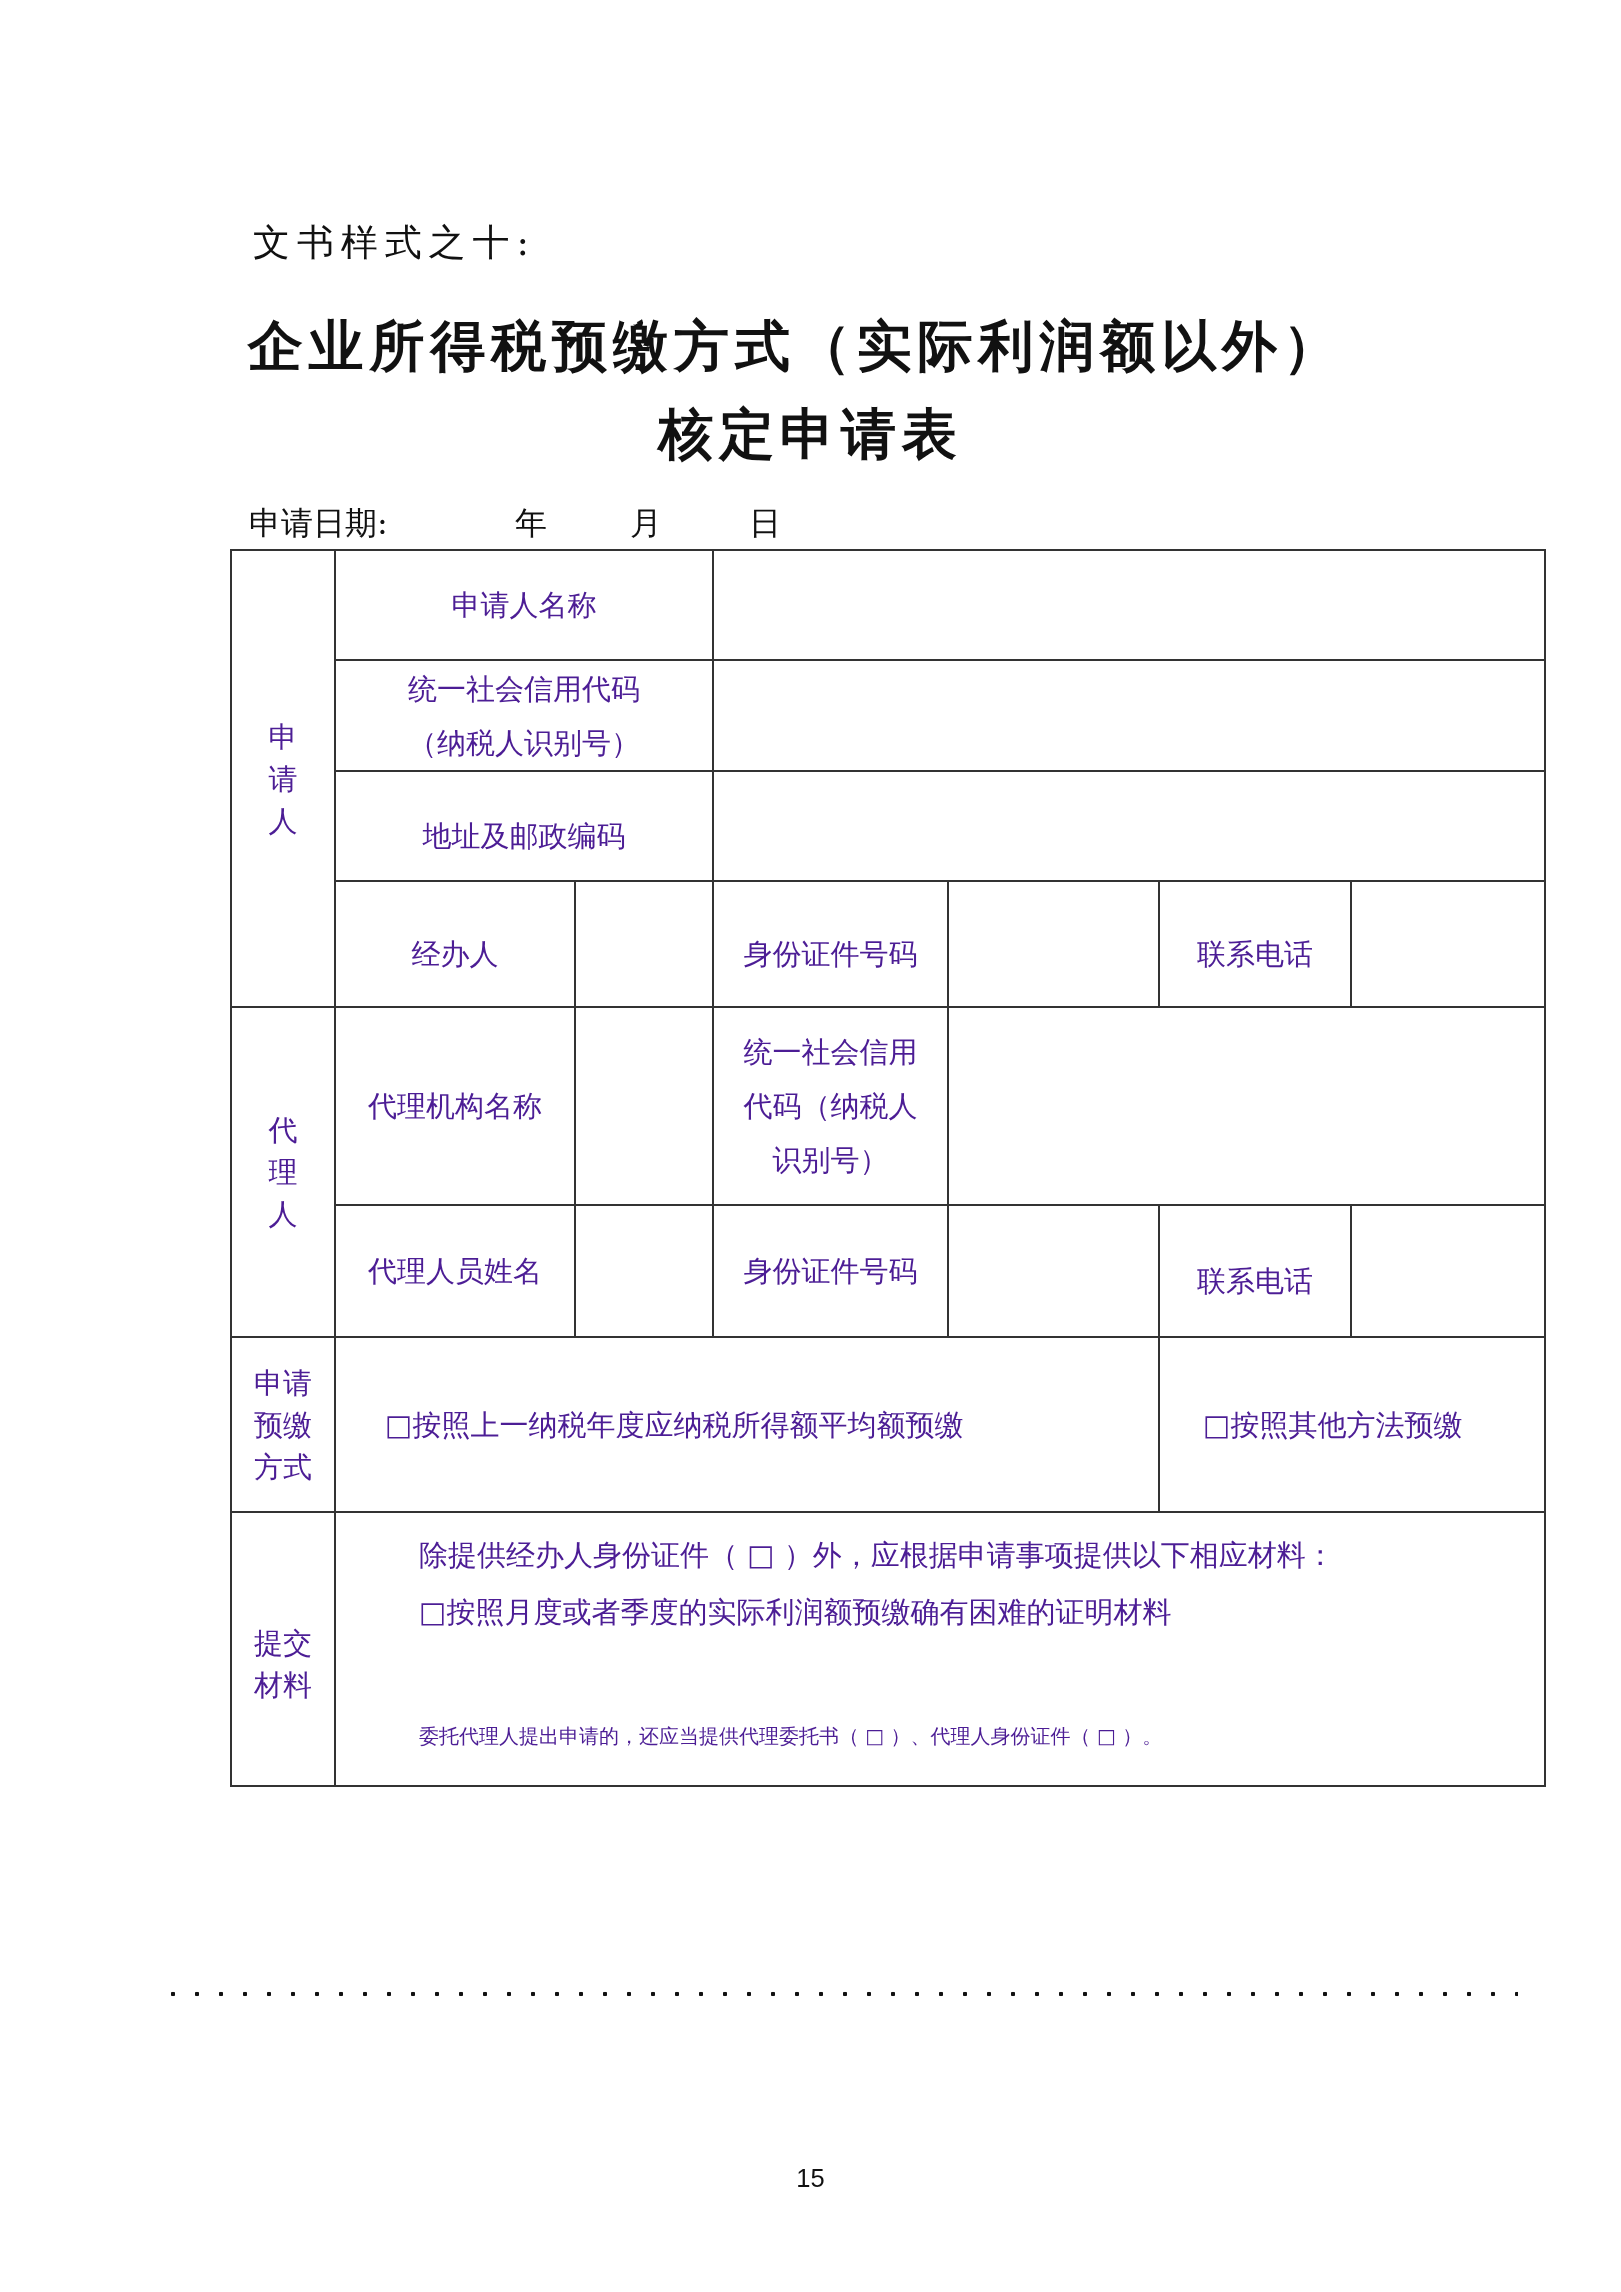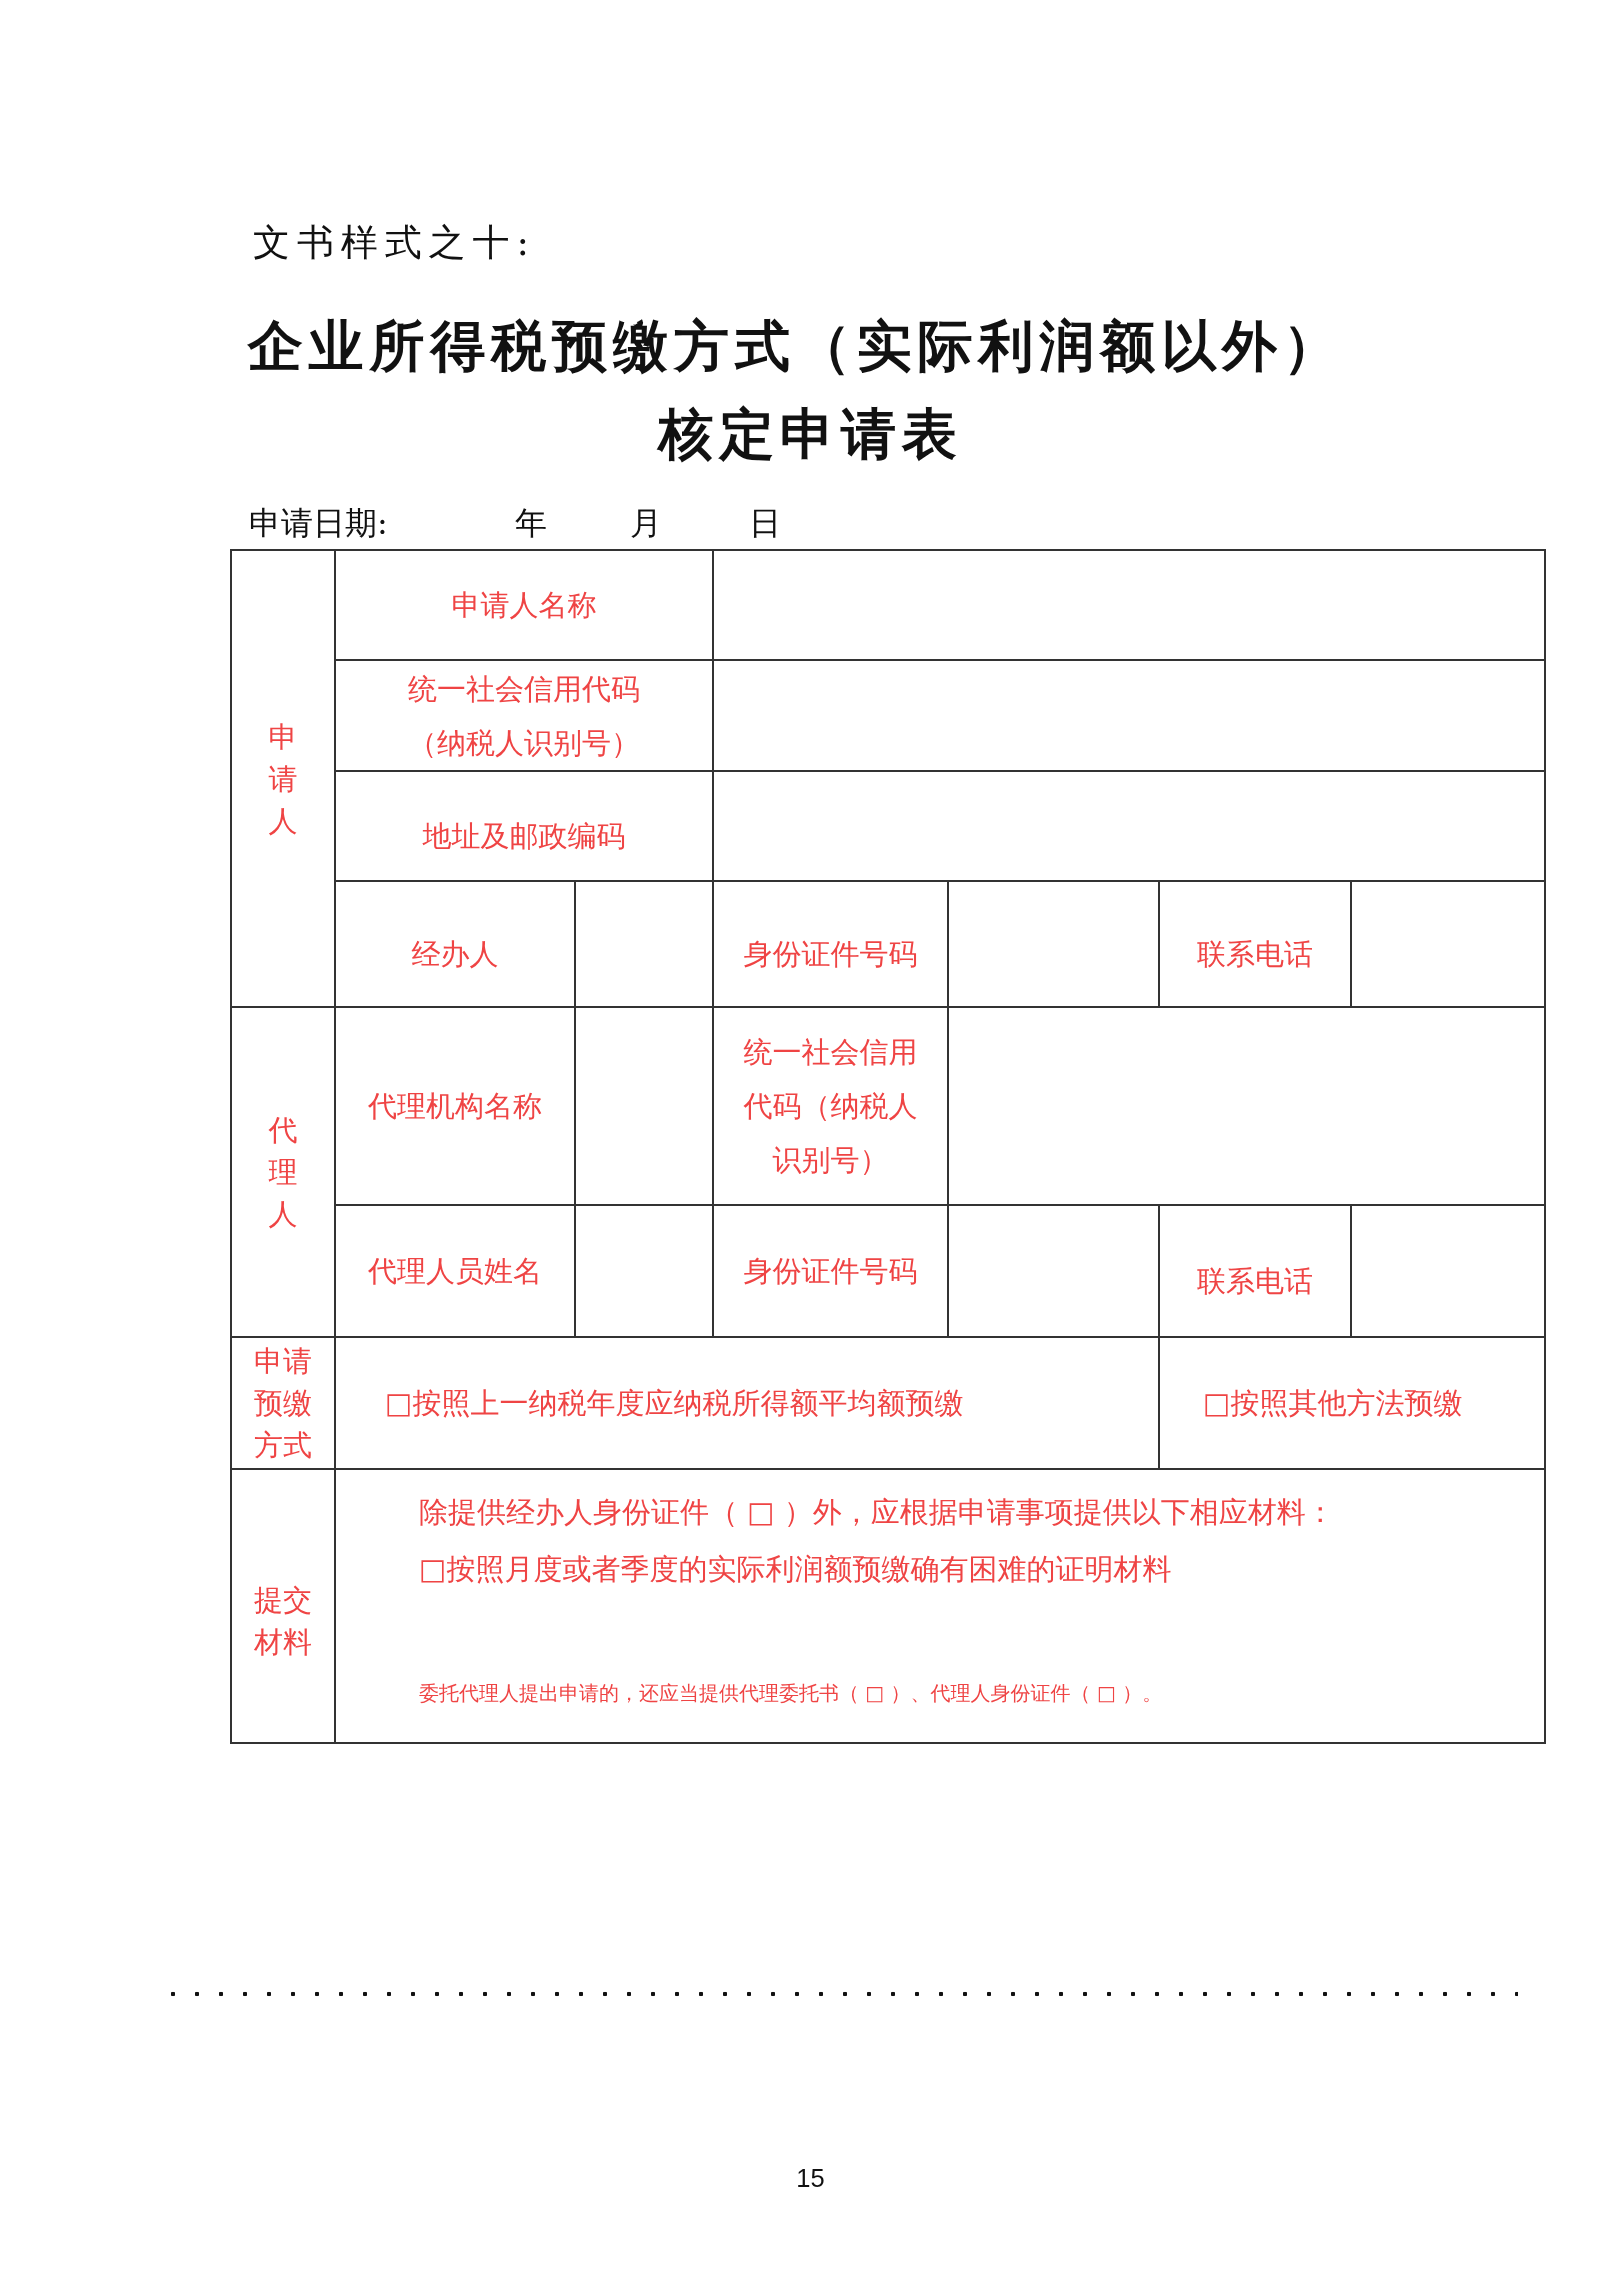--- a/index.html
+++ b/index.html
@@ -8,21 +8,21 @@
   .doc-label { position: absolute; left: 253px; top: 218px; font-size: 37px; letter-spacing: 6.9px;
                line-height: 49px; white-space: nowrap; }
   .title { position: absolute; left: 0; width: 1621px; text-align: center; font-weight: bold;
            font-family: "DejaVu Sans", "Liberation Sans", sans-serif; white-space: nowrap; }
   .title.l1 { top: 312px; font-size: 55px; line-height: 69px; letter-spacing: 5.9px; left: -14.7px; }
   .title.l2 { top: 400px; font-size: 55px; line-height: 69px; letter-spacing: 5.9px; left: 0; }
   .date-line { position: absolute; top: 498px; left: 249px; font-size: 32px; line-height: 43px; white-space: nowrap; }
   .date-line span { position: absolute; top: 4px; white-space: nowrap; }
   table.form { position: absolute; left: 230px; top: 549px; border-collapse: collapse; table-layout: fixed; }
   table.form td { border: 2px solid #333; padding: 0; text-align: center; vertical-align: middle;
-                  font-size: 29px; line-height: 54px; color: #ef4444; }
+                  font-size: 29px; line-height: 54px; color: #4c1d95; }
   .vlabel { line-height: 42px !important; }
   .vlabel span { display: block; }
   .lbl { padding-top: 19.6px !important; }
   .opt { text-align: left !important; padding-left: 49px !important; font-size: 29px; }
   .opt2 { text-align: left !important; padding-left: 43px !important; margin-top: 18px; }
   .mat { text-align: left !important; vertical-align: top !important; padding: 13.7px 0 0 51px !important; }
   .mat .line { display: block; line-height: 57px; white-space: nowrap; margin-left: 32px; }
   .mat .bold { font-weight: normal; font-family: "DejaVu Sans", "Liberation Sans", sans-serif; margin-top: 67px; font-size: 20px; }
   .dots { position: absolute; top: 1990px; left: 161px; width: 1357px; height: 7.8px;
           background-image: radial-gradient(circle, #111 2px, transparent 2.5px);
@@ -99,21 +99,21 @@
     <td colspan="3"></td>
   </tr>
   <tr style="height:132px">
     <td>代理人员姓名</td>
     <td></td>
     <td>身份证件号码</td>
     <td></td>
     <td class="lbl">联系电话</td>
     <td></td>
   </tr>
-  <tr style="height:132px">
+  <tr style="height:175px">
     <td class="vlabel">
       <span>申请</span>
       <span>预缴</span>
       <span>方式</span>
     </td>
     <td colspan="4" class="opt">□按照上一纳税年度应纳税所得额平均额预缴</td>
     <td colspan="2" class="opt2">□按照其他方法预缴</td>
   </tr>
   <tr style="height:274px">
     <td class="vlabel" style="padding-top:29px">

